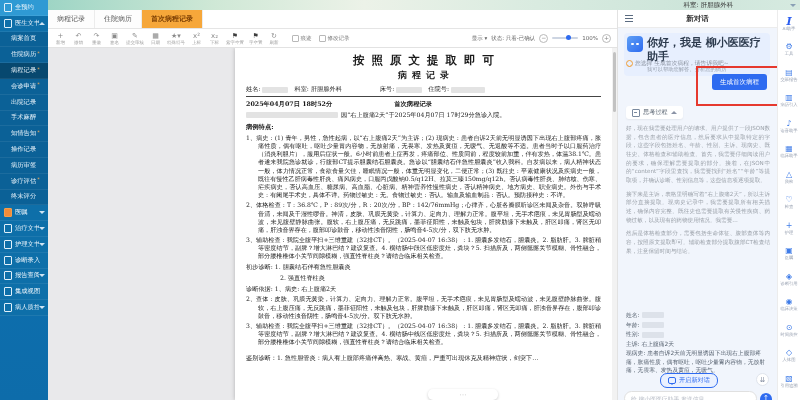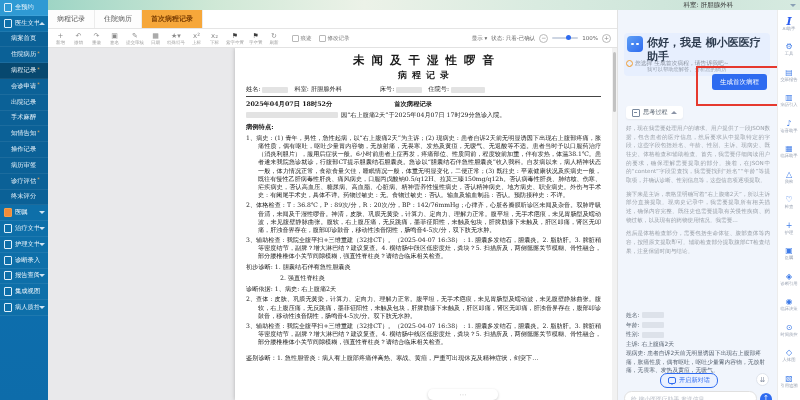--- a/index.html
+++ b/index.html
@@ -296,21 +296,21 @@
       <span class="ztrack">
           <span class="zknob"></span>
         </span>
       <span>100%</span>
       <span class="zbtn">+</span>
     </div>
   </div>
 
   <div class="docarea">
     <div class="page">
-      <div class="h-hosp">未闻及干湿性啰音</div>
+      <div class="h-hosp">按照原文提取即可</div>
       <div class="h-type">病程记录</div>
       <div class="inforow">
         <span>姓名:</span>
           <span class="redact r26"></span>
         <span>科室: 肝胆腺外科</span>
         <span style="margin-left:38px;">床号:</span>
           <span class="redact r26"></span>
         <span>住院号:</span>
           <span class="redact r34"></span>
       </div>
@@ -333,20 +333,24 @@
       <div class="gap"></div>
       <div class="dxline">鉴别诊断：1. 急性胆管炎：病人有上腹部疼痛伴高热、寒战、黄疸，严重可出现休克及精神症状，剑突下…</div>
     </div>
     <div class="floatpill">⋯</div>
     <div class="vscroll">
         <span class="vthumb"></span>
       </div>
   </div>
 
   <div class="chat">
+    <div class="chat-header">
+      <span class="menu-ic"></span>
+      <span>新对话</span>
+    </div>
     <div class="greet">
       <div class="avatar">
           <span class="eyes"></span>
         </div>
       <div>
         <div class="greet-tt">你好，我是 柳小医医疗助手</div>
         <div class="greet-sub">我可以帮助您解答、分析您的病历</div>
       </div>
     </div>
     <div class="prompt">

